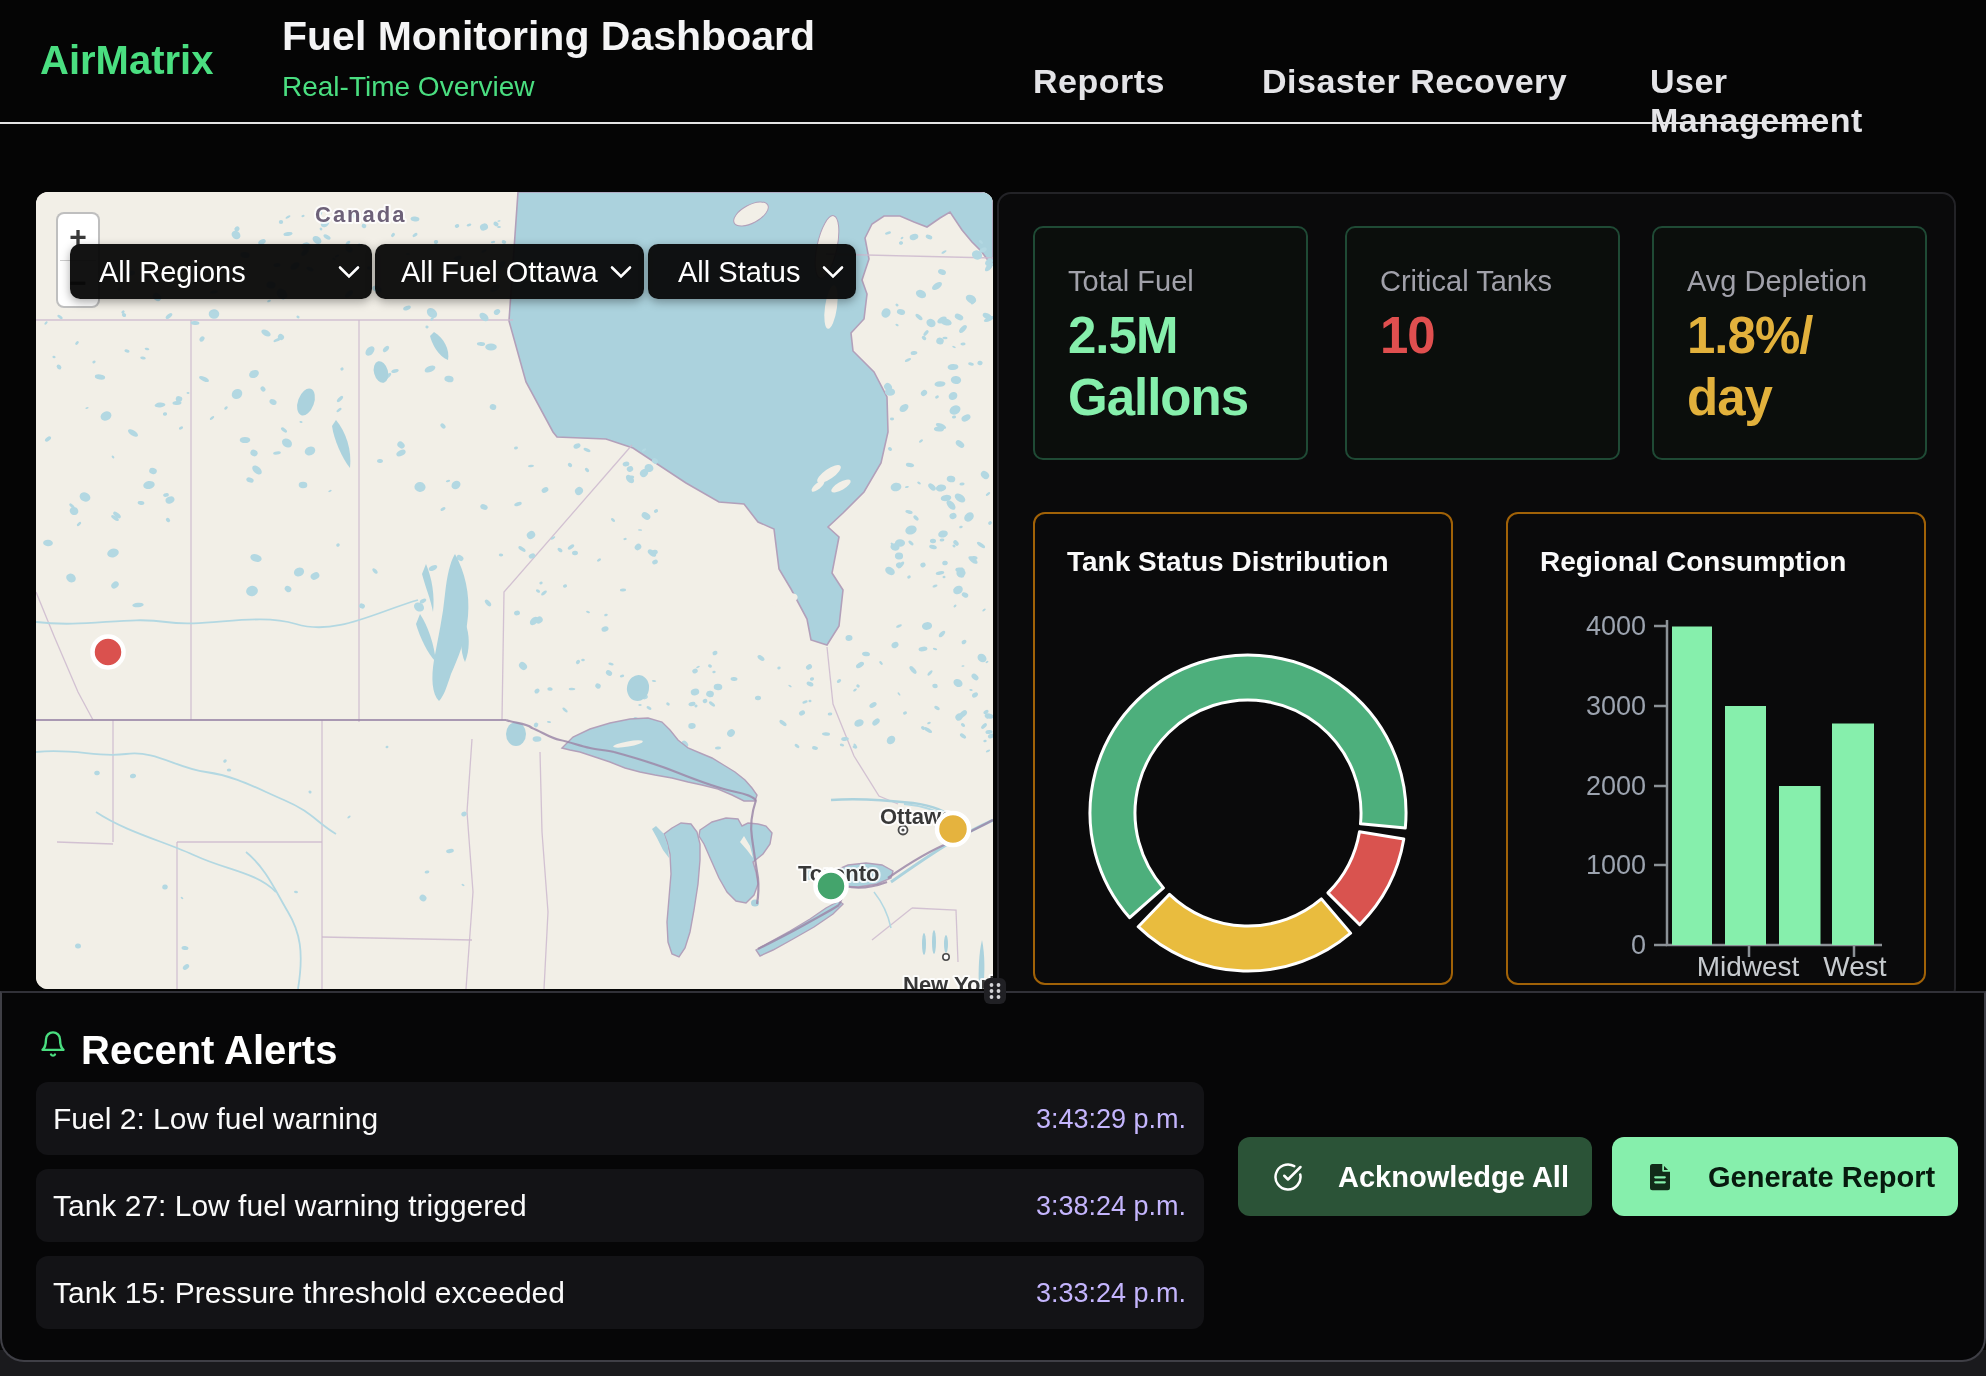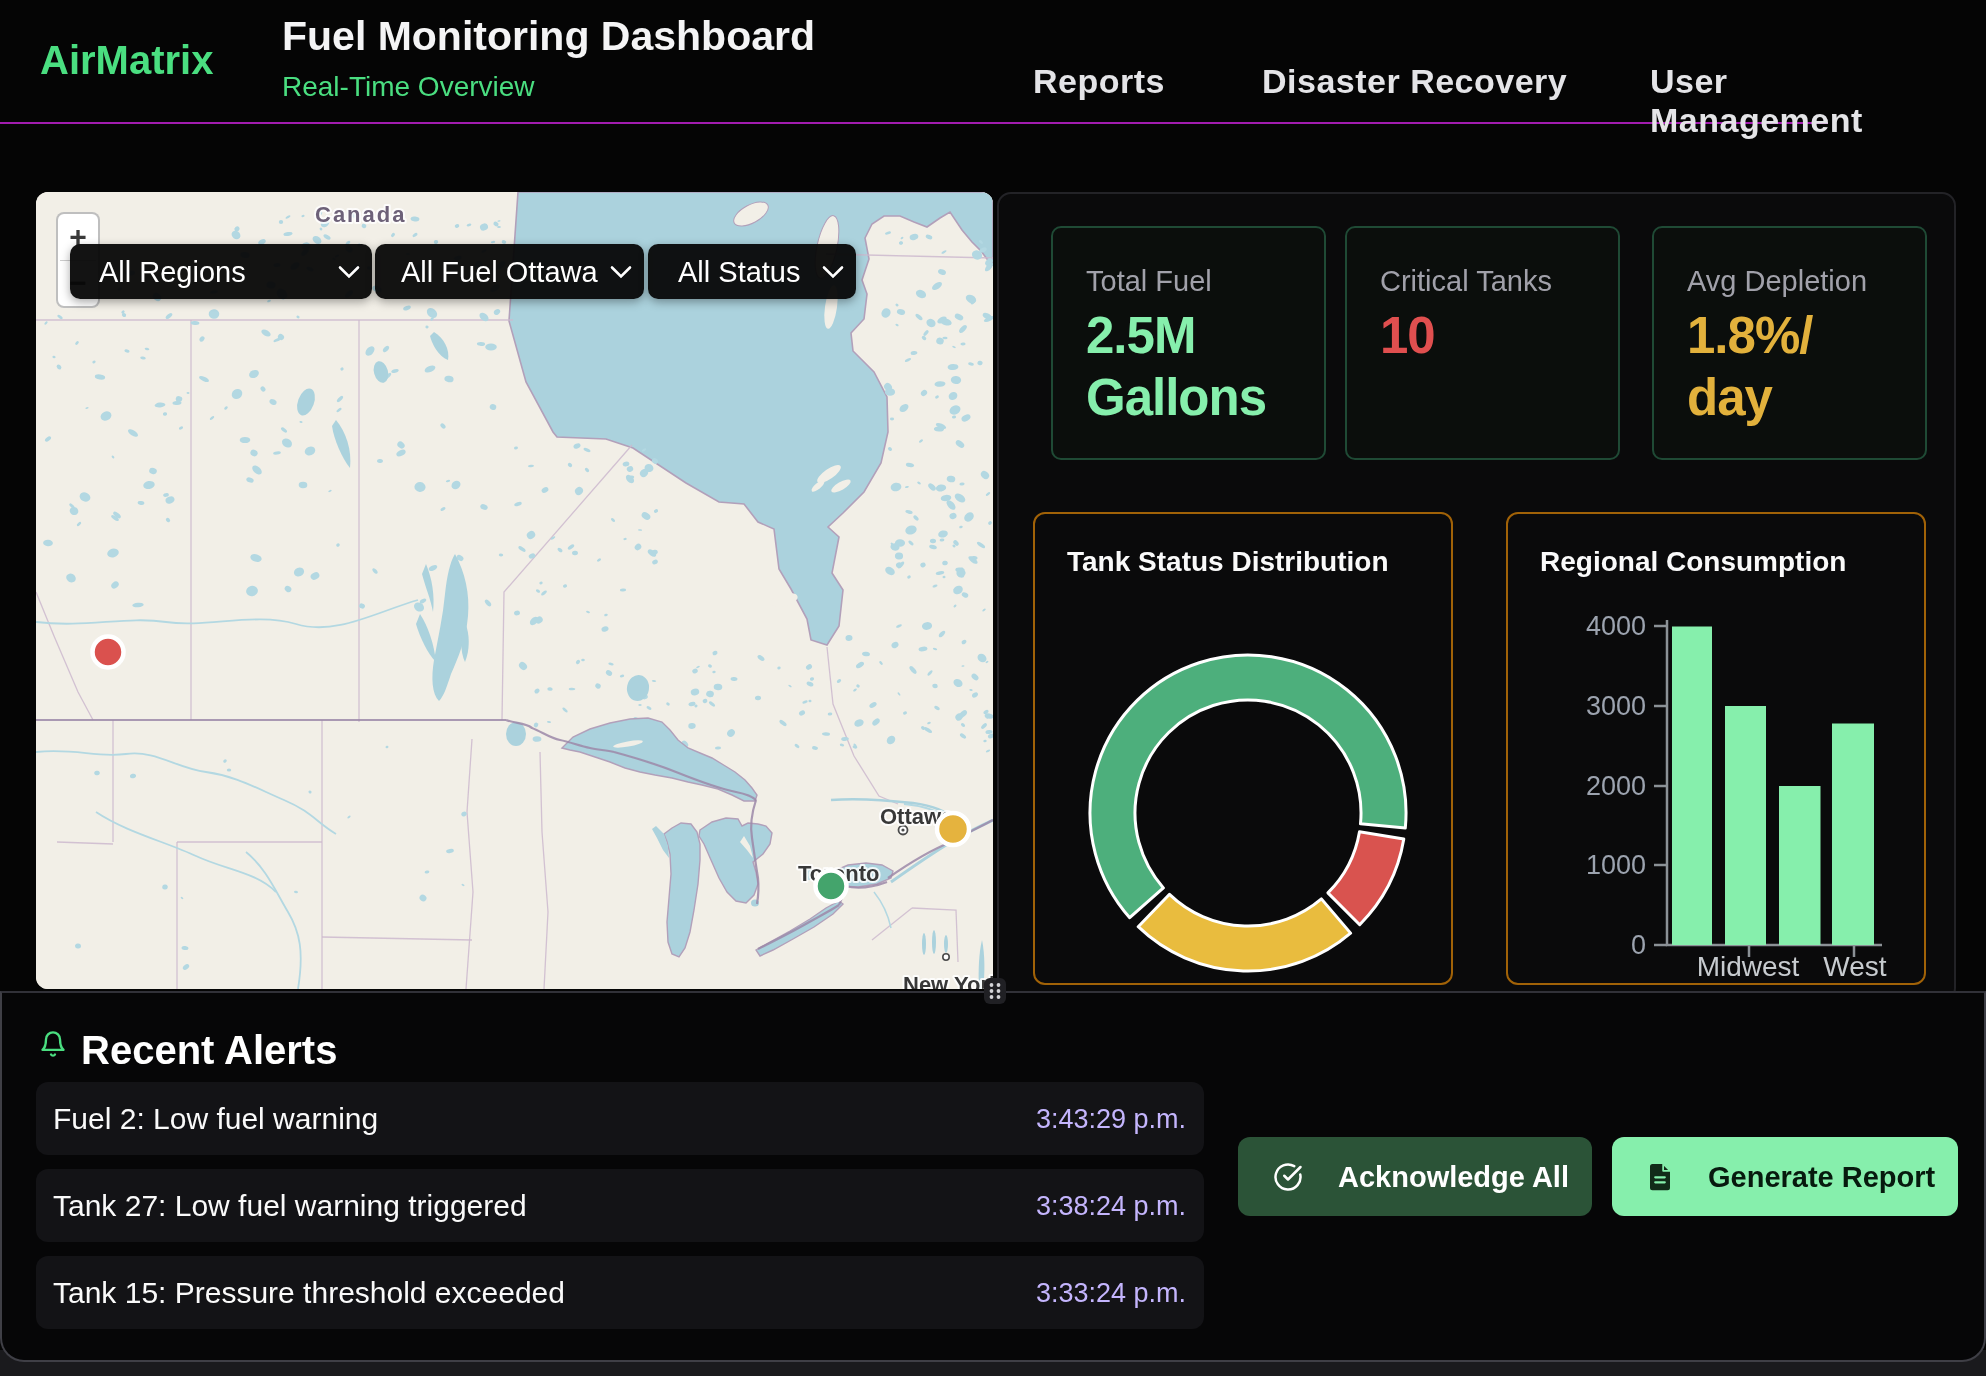--- a/index.html
+++ b/index.html
@@ -1,20 +1,20 @@
 <!DOCTYPE html>
 <html><head>
 <meta charset="utf-8">
 <style>
 * { margin:0; padding:0; box-sizing:border-box; }
 html,body { width:1986px; height:1376px; background:#050505; overflow:hidden;
   font-family:"Liberation Sans", sans-serif; }
 
 #header { position:absolute; left:0; top:0; width:1828px; height:124px;
-  background:#050505; border-bottom:2px solid #a21caf; }
+  background:#050505; border-bottom:2px solid #e5e5e5; }
 #logo { position:absolute; left:40px; top:38px; font-size:40px; font-weight:bold; color:#4ade80; }
 #htitle { position:absolute; left:282px; top:13px; font-size:41px; font-weight:bold; color:#f4f4f5; }
 #hsub { position:absolute; left:282px; top:71px; font-size:28px; color:#4ade80; }
 .nav { position:absolute; top:42px; font-size:34px; color:#e4e4e7; font-weight:700; letter-spacing:0.5px;margin-top:20px; }
 
 #map { position:absolute; left:36px; top:192px; width:957px; height:797px;
   border-radius:12px; overflow:hidden; background:#f2efe7; }
 #zoomctl { position:absolute; left:20px; top:20px; width:44px; height:96px;
   background:#fff; border:2px solid rgba(0,0,0,0.25); border-radius:8px; }
 #zoomctl .zline { position:absolute; left:2px; right:2px; top:46px; height:1px; background:#ccc; }
@@ -612,21 +612,21 @@
     </div>
   <div class="dd" style="left:612px; width:208px;">
       <span style="left:30px;">All Status</span>
     <svg style="right:12px;" width="22" height="13" viewBox="0 0 22 13">
         <path d="M2 2 L11 11 L20 2" fill="none" stroke="#fff" stroke-width="2.6" stroke-linecap="round"></path>
       </svg>
     </div>
 </div>
 
 <div id="rpanel">
-  <div class="scard" style="left:52px;">
+  <div class="scard" style="left:34px;">
     <div class="slabel">Total Fuel</div>
     <div class="sval" style="color:#86efac;">2.5M<br>Gallons</div>
   </div>
   <div class="scard" style="left:346px;">
     <div class="slabel">Critical Tanks</div>
     <div class="sval" style="color:#e04f4f;">10</div>
   </div>
   <div class="scard" style="left:653px;">
     <div class="slabel">Avg Depletion</div>
     <div class="sval" style="color:#e2b13c;">1.8%/<br>day</div>

